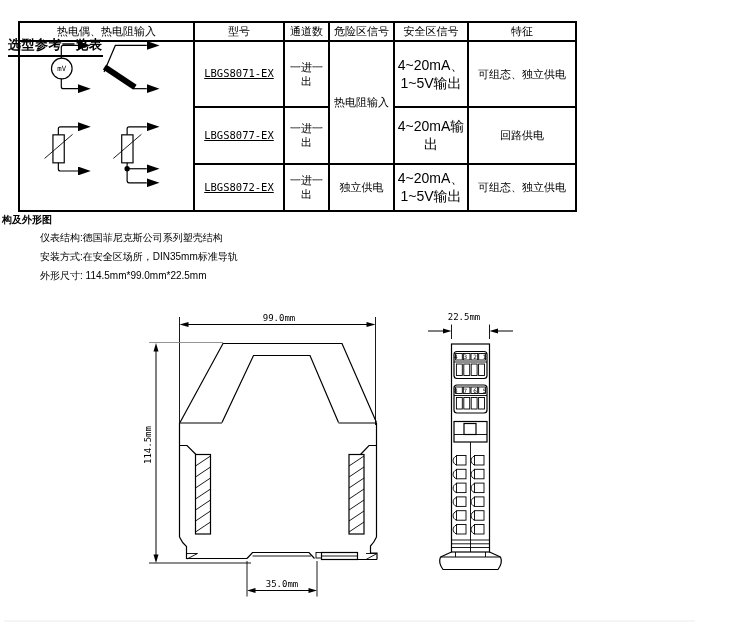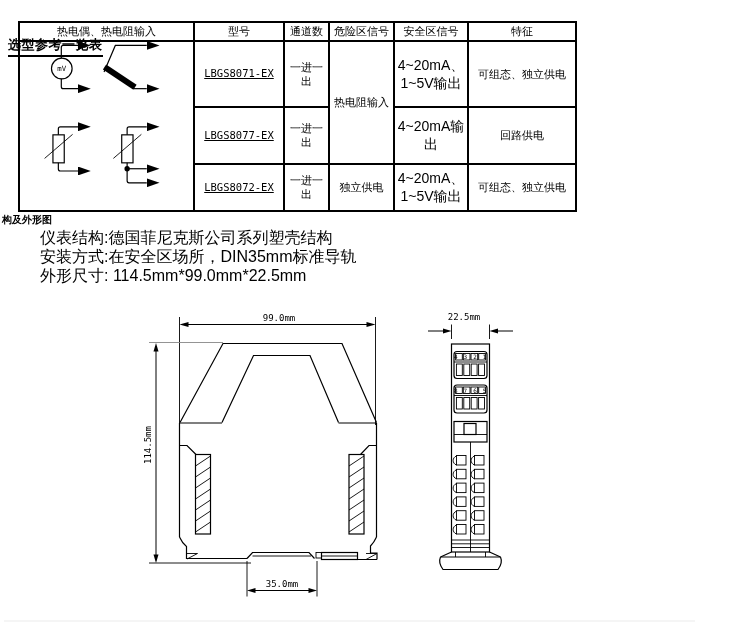--- a/index.html
+++ b/index.html
@@ -20,21 +20,21 @@
     border:2px solid #000;text-align:center;vertical-align:middle;
     padding:0 2px;line-height:1.3;overflow:hidden;
   }
   #sel-table td.sym-cell{padding:0;}
   .model{
     font-family:"DejaVu Sans Mono","Liberation Mono",monospace;
     font-size:10.5px;text-decoration:underline;color:#000;
   }
   .safe{font-size:14px;}
   #section-title{left:2px;top:213px;font-size:10px;font-weight:bold;}
-  #spec-lines{left:40px;top:228px;font-size:16px;line-height:19px;white-space:nowrap;}
+  #spec-lines{left:40px;top:228px;font-size:10px;line-height:19px;white-space:nowrap;}
   svg{display:block;}
   svg text{font-family:"DejaVu Sans Mono","Liberation Mono",monospace;fill:#000;}
   .ln{stroke:#000;stroke-width:1.2;fill:none;}
   .thin{stroke:#000;stroke-width:0.9;fill:none;}
   .gray{stroke:#888;stroke-width:0.9;fill:none;}
   .dim{stroke:#000;stroke-width:1;fill:none;}
   .ah{fill:#000;stroke:none;}
 </style>
 </head>
 <body>

